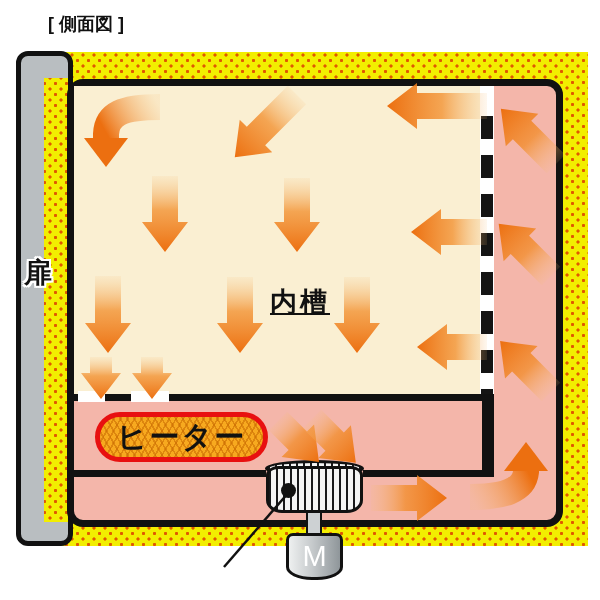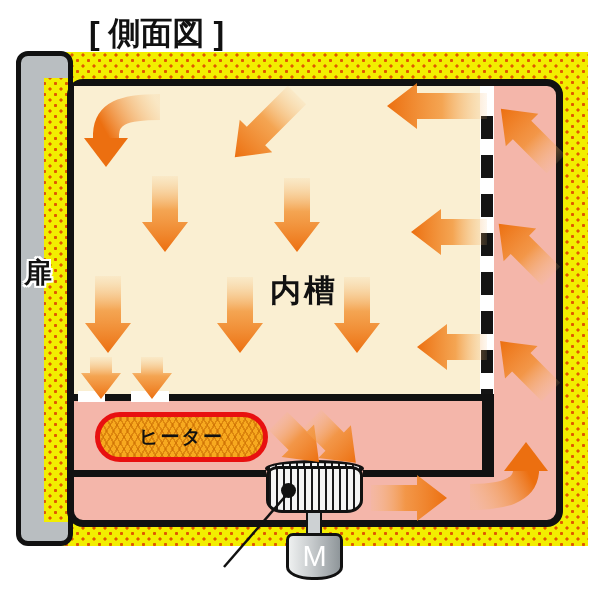--- a/index.html
+++ b/index.html
@@ -53,21 +53,21 @@
   
   #heater{
     left:95px;top:412px;width:173px;height:50px;
     border:5px solid #e81010;border-radius:27px;box-sizing:border-box;
     background-color:#f7a91f;
     background-image:
       repeating-linear-gradient(120deg, rgba(200,105,0,.55) 0 1.6px, transparent 1.6px 6px),
       repeating-linear-gradient(60deg,  rgba(200,105,0,.55) 0 1.6px, transparent 1.6px 6px);
     display:flex;align-items:center;justify-content:center;
   }
-  #heater-label{font-size:19px;font-weight:bold;color:#111;letter-spacing:2px;}
+  #heater-label{font-size:30px;font-weight:bold;color:#111;letter-spacing:2px;}
 
   
   .fan-stripes{
     background:repeating-linear-gradient(90deg,#18181a 0 2.4px,#f4f4f4 2.4px 7px);
     border:3px solid #111;box-sizing:border-box;
   }
   #fan-body{left:266px;top:466px;width:97px;height:47px;border-radius:12px 12px 16px 16px / 9px 9px 13px 13px;}
   #fan-rim{left:265px;top:460px;width:99px;height:17px;border-radius:50%;}
   #fan-dot{left:281px;top:483px;width:15px;height:15px;border-radius:50%;background:#111;}
   #motor-shaft{left:306px;top:511px;width:16px;height:26px;background:#cdd1d3;border:2.5px solid #111;box-sizing:border-box;}
@@ -75,27 +75,27 @@
     left:286px;top:533px;width:57px;height:47px;
     background:linear-gradient(90deg,#eef0f0 0%,#c6cacc 45%,#8f969a 100%);
     border:3px solid #111;box-sizing:border-box;
     border-radius:7px 7px 26px 26px / 7px 7px 13px 13px;
     display:flex;align-items:center;justify-content:center;
   }
   #motor-label{color:#fff;font-size:29px;line-height:1;}
 
   
   .jp{color:#111;font-weight:bold;}
-  #title{left:48px;top:12px;font-size:32px;margin-left:41px;}
+  #title{left:48px;top:12px;font-size:18px;}
   #door-label{
     left:24px;top:254px;font-size:28px;
     text-shadow:-2px 0 #fff,2px 0 #fff,0 -2px #fff,0 2px #fff,
                 -2px -2px #fff,2px 2px #fff,-2px 2px #fff,2px -2px #fff;
   }
-  #chamber-label{left:270px;top:270px;font-size:31px;letter-spacing:3px;}
+  #chamber-label{left:270px;top:284px;font-size:27px;letter-spacing:3px;text-decoration:underline;}
   #fan-label{left:77px;top:548px;font-size:27px;letter-spacing:1px;}
 
   #arrow-overlay{left:0;top:0;width:600px;height:600px;pointer-events:none;}
 </style>
 </head>
 <body>
 
 <div id="stage">
 
   <div class="abs insulation" id="insulation-main"></div>

